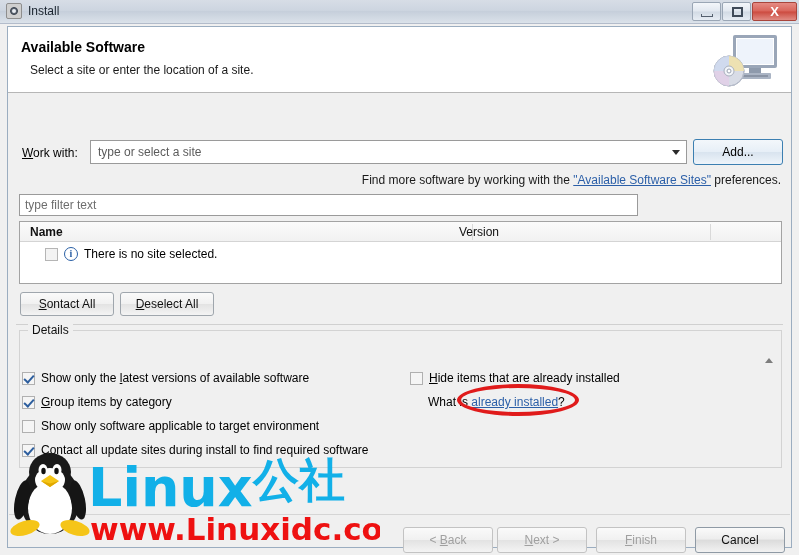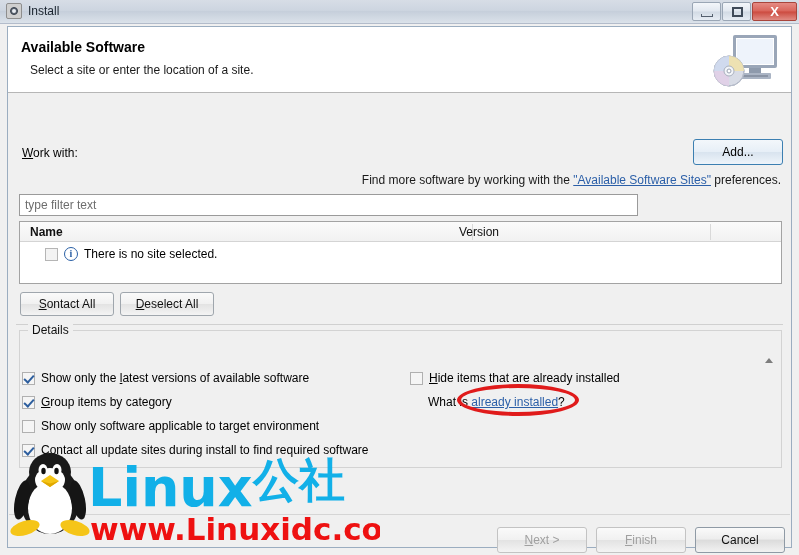--- a/index.html
+++ b/index.html
@@ -454,20 +454,24 @@
         <path d="M7 40 A15 15 0 0 1 22 25 L22 40 Z" fill="#cfd9ef" opacity="0.85"></path>
         <path d="M22 55 A15 15 0 0 1 7 40 L22 40 Z" fill="#e2cfe6" opacity="0.85"></path>
         <circle cx="22" cy="40" r="5" fill="#f3f5f9" stroke="#a8b0be" stroke-width="1"></circle>
         <circle cx="22" cy="40" r="2" fill="#ffffff" stroke="#9aa2b2" stroke-width="1"></circle>
       </svg>
     </div>
 
     <div class="workwith-label">
       <span class="mn">W</span><span>ork with:</span>
     </div>
+    <div class="combo">
+      <span class="combo-text">type or select a site</span>
+      <span class="combo-arrow"></span>
+    </div>
     <button class="btn-add">Add...</button>
 
     <div class="findmore">
       <span>Find more software by working with the </span><span class="link">"Available Software Sites"</span><span> preferences.</span>
     </div>
 
     <div class="filterbox">
       <span>type filter text</span>
     </div>
 
@@ -520,20 +524,21 @@
       <span class="cb-label"><span></span><span class="mn">H</span><span>ide items that are already installed</span></span>
     </div>
 
     <div class="whatis">
       <span>What is </span><span class="link">already installed</span><span>?</span>
     </div>
 
     <div class="annot"></div>
 
     <div class="footer-line"></div>
+    <button class="btn btn-back disabled"><span>&lt; </span><span class="mn">B</span><span>ack</span></button>
     <button class="btn btn-next disabled"><span class="mn">N</span><span>ext &gt;</span></button>
     <button class="btn btn-finish disabled"><span class="mn">F</span><span>inish</span></button>
     <button class="btn btn-cancel">Cancel</button>
 
   </div>
 
   <div class="watermark">
     <svg width="370" height="100" viewBox="0 0 370 100">
 
       <g>

